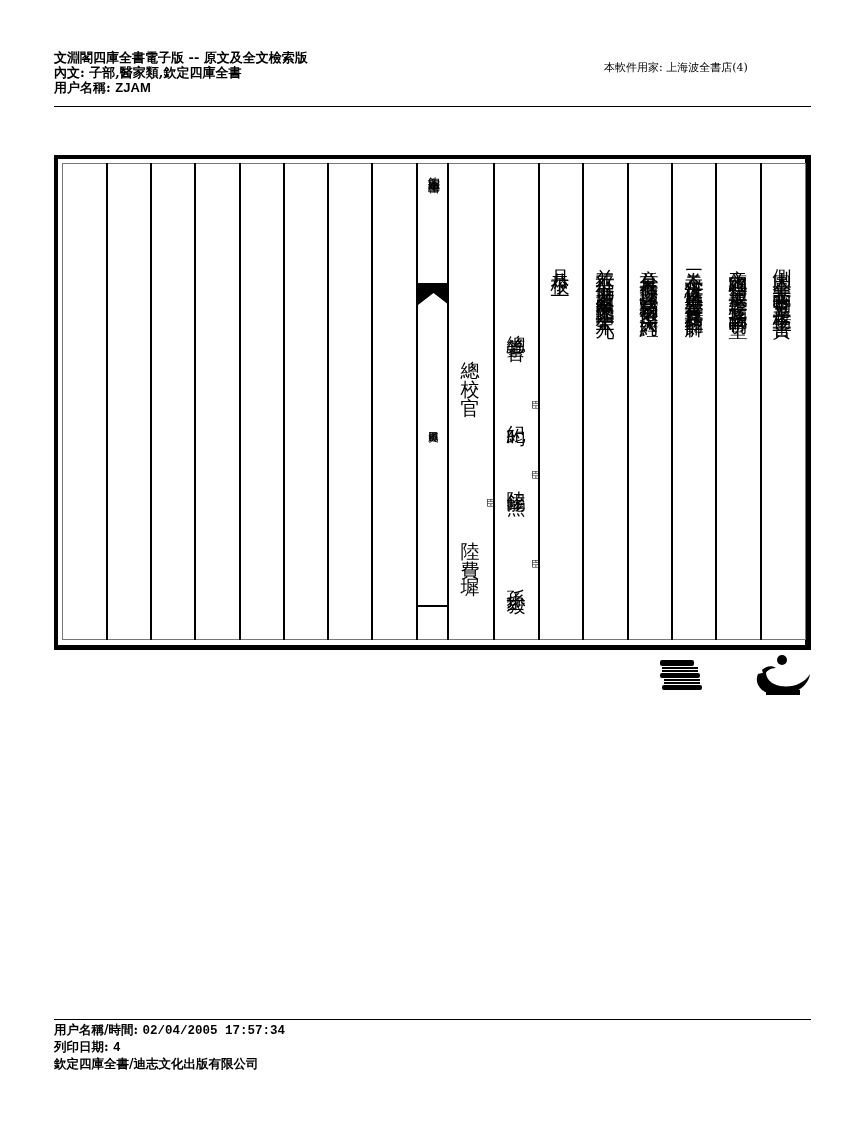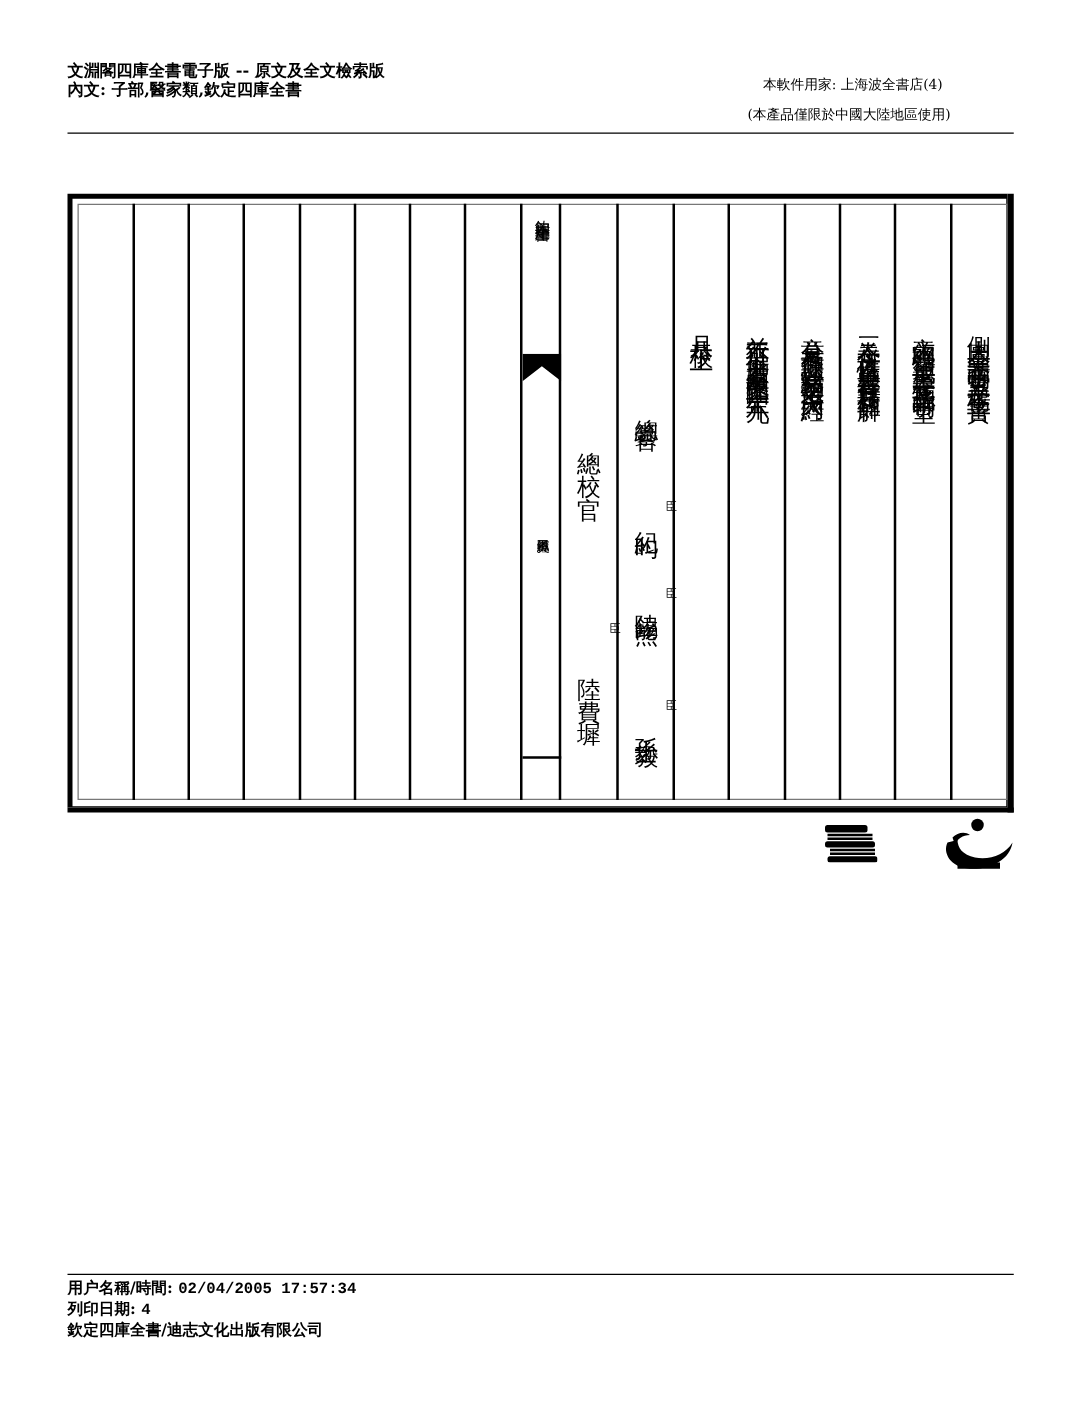--- a/index.html
+++ b/index.html
@@ -34,24 +34,24 @@
   .banner .line { position:absolute; left:0; top:442px; width:31px; height:2px; background:#000; }
   .logo1 { position:absolute; left:660px; top:660px; width:42px; height:30px; }
   .logo2 { position:absolute; left:752px; top:652px; width:60px; height:46px; }
 </style>
 </head>
 <body>
 
 <div class="hdr-left">
   <div>文淵閣四庫全書電子版 -- 原文及全文檢索版</div>
   <div><span>內文:</span> <span>子部,醫家類,欽定四庫全書</span></div>
+  <div><span>用户名稱:</span> <span class="latin">ZJAM</span></div>
 </div>
 <div class="hdr-right">
   <div>本軟件用家: 上海波全書店(4)</div>
-  <div class="r2">(本產品僅限於中國大陸地區使用)</div>
 </div>
 <div class="rule-top"></div>
 
 <div class="frame"></div>
 <div class="frame-shadow-r"></div>
 <div class="frame-shadow-b"></div>
 <div class="inner"></div>
 
 <div class="col" style="left:106px;width:2px"></div>
 <div class="col" style="left:150px;width:2px"></div>

